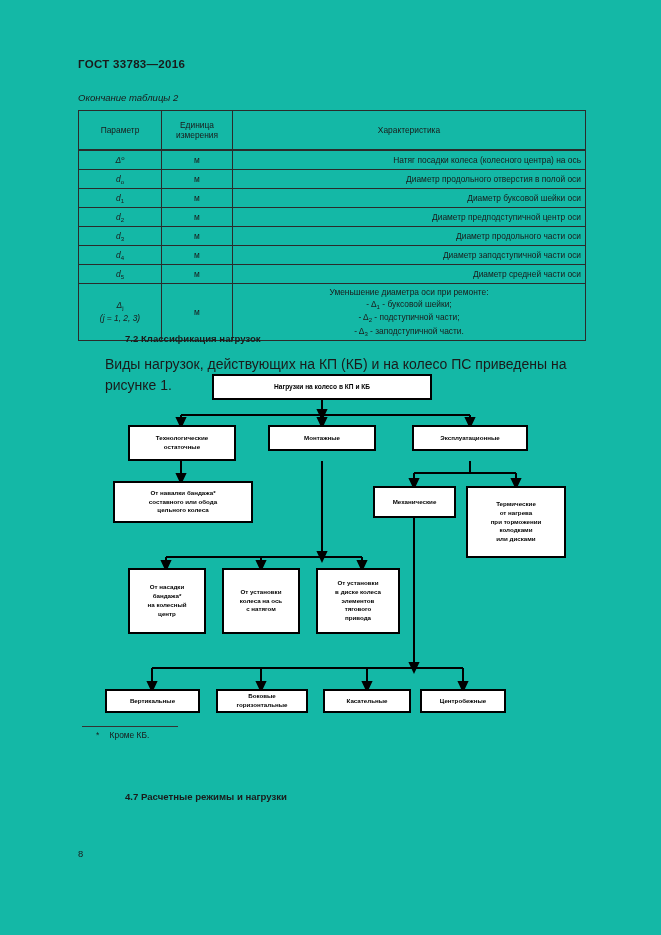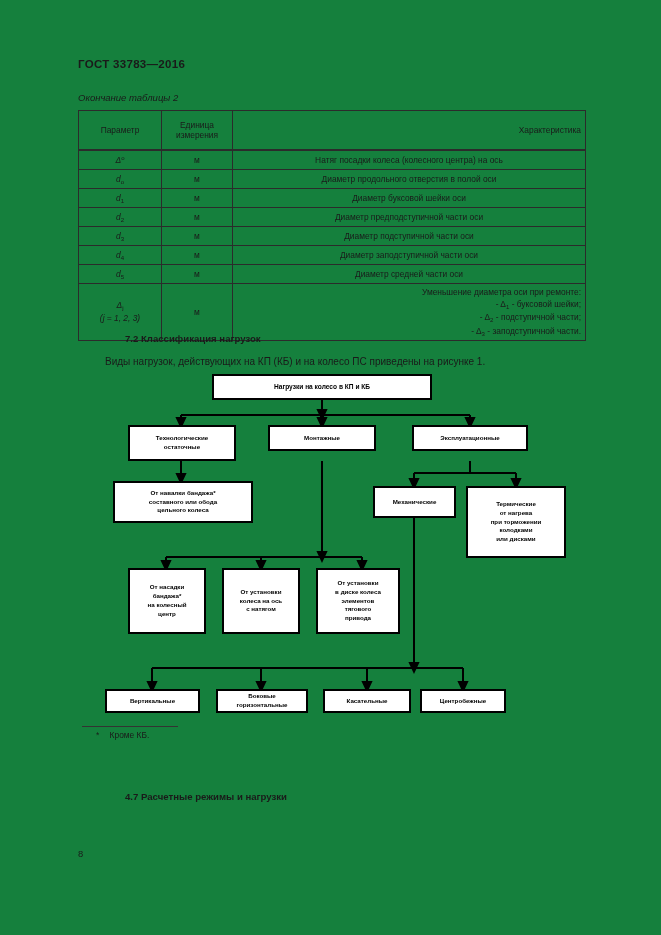--- a/index.html
+++ b/index.html
@@ -8,21 +8,21 @@
     background: #ffffff;
   }
   body {
     font-family: "Liberation Sans", sans-serif;
     color: #1a1a1a;
   }
   #page {
     position: relative;
     width: 661px;
     height: 935px;
-    background: #15803d;
+    background: #14b8a6;
     overflow: hidden;
   }
 
   
   .gost-header {
     position: absolute;
     left: 78px;
     top: 58px;
     font-size: 11.5px;
     font-weight: bold;
@@ -52,42 +52,42 @@
     vertical-align: middle;
   }
   .tbl thead td {
     text-align: center;
     height: 34px;
     line-height: 1.25;
   }
   .tbl thead tr td { border-bottom: 2px solid #2b2b2b; }
   .col-param { width: 74px; text-align: center; }
   .col-unit  { width: 62px; text-align: center; }
-  .col-char  { text-align: center; padding-left: 7px; }
+  .col-char  { text-align: right; padding-left: 7px; }
   .tbl tbody td { height: 14px; }
   .tbl tbody td.col-param { text-align: center; font-style: italic; }
   .tbl tbody td.col-unit { text-align: center; font-style: normal; }
-  .multi { text-align: right; padding: 3px 7px; line-height: 1.45; }
+  .multi { text-align: center; padding: 3px 7px; line-height: 1.45; }
   .multi .ln { white-space: nowrap; }
   .param-stack { line-height: 1.3; }
   sub { font-size: 0.72em; vertical-align: -0.25em; }
   sup { font-size: 0.72em; vertical-align: 0.45em; }
   .nonital { font-style: normal; }
 
   
   .sec-head {
     position: absolute;
     font-size: 9.6px;
     font-weight: bold;
     left: 105px;
     margin-left: 20px;
   }
   .para {
     position: absolute;
-    font-size: 10px;
+    font-size: 14px;
     line-height: 1.5;
   }
   .para.just { text-align: justify; }
 
   
   #chart {
     position: absolute;
     left: 0;
     top: 0;
     width: 661px;
@@ -148,21 +148,21 @@
   <div class="table-caption">Окончание таблицы 2</div>
 
   <table class="tbl">
     <thead>
       <tr>
         <td class="col-param">Параметр</td>
         <td class="col-unit">
           <span>Единица</span><br>
           <span>измерения</span>
         </td>
-        <td class="col-char" style="text-align:right">Характеристика</td>
+        <td class="col-char" style="text-align:center">Характеристика</td>
       </tr>
     </thead>
     <tbody>
       <tr>
         <td class="col-param">Δ<sup class="nonital">o</sup></td>
         <td class="col-unit">м</td>
         <td class="col-char">Натяг посадки колеса (колесного центра) на ось</td>
       </tr>
       <tr>
         <td class="col-param">d<sub class="nonital">o</sub></td>
@@ -170,26 +170,26 @@
         <td class="col-char">Диаметр продольного отверстия в полой оси</td>
       </tr>
       <tr>
         <td class="col-param">d<sub class="nonital">1</sub></td>
         <td class="col-unit">м</td>
         <td class="col-char">Диаметр буксовой шейки оси</td>
       </tr>
       <tr>
         <td class="col-param">d<sub class="nonital">2</sub></td>
         <td class="col-unit">м</td>
-        <td class="col-char">Диаметр предподступичной части оси</td>
+        <td class="col-char">Диаметр предподступичной центр оси</td>
       </tr>
       <tr>
         <td class="col-param">d<sub class="nonital">3</sub></td>
         <td class="col-unit">м</td>
-        <td class="col-char">Диаметр подступичной части оси</td>
+        <td class="col-char">Диаметр продольного части оси</td>
       </tr>
       <tr>
         <td class="col-param">d<sub class="nonital">4</sub></td>
         <td class="col-unit">м</td>
         <td class="col-char">Диаметр заподступичной части оси</td>
       </tr>
       <tr>
         <td class="col-param">d<sub class="nonital">5</sub></td>
         <td class="col-unit">м</td>
         <td class="col-char">Диаметр средней части оси</td>

